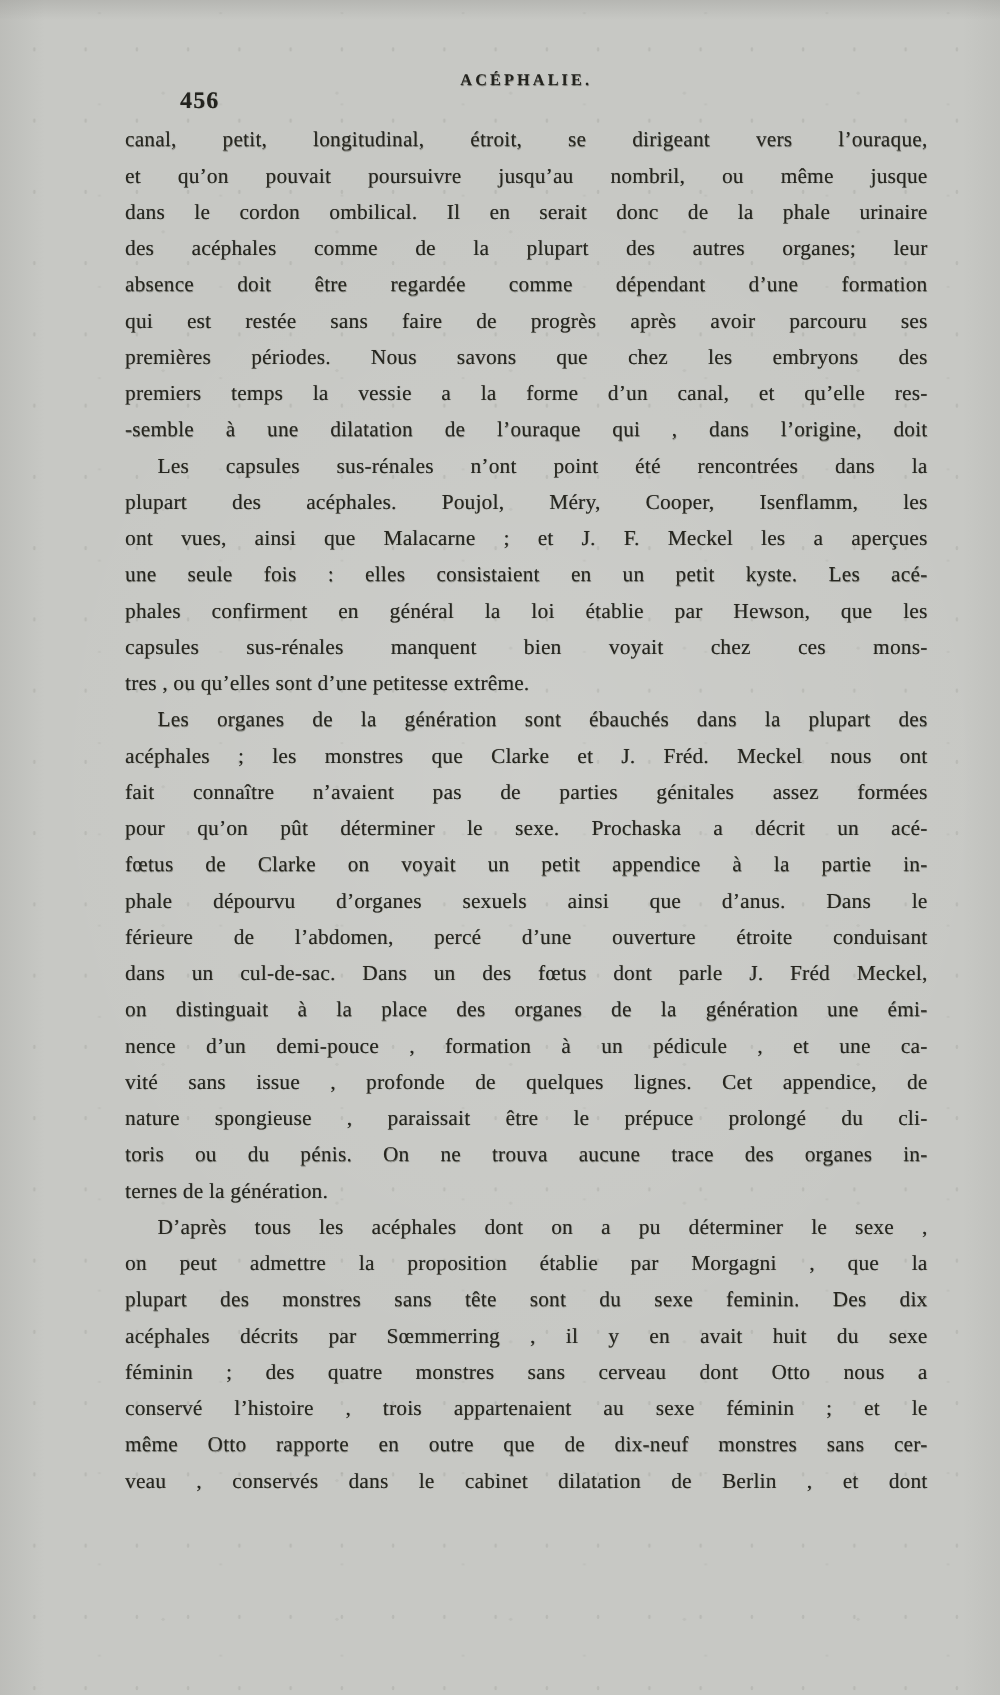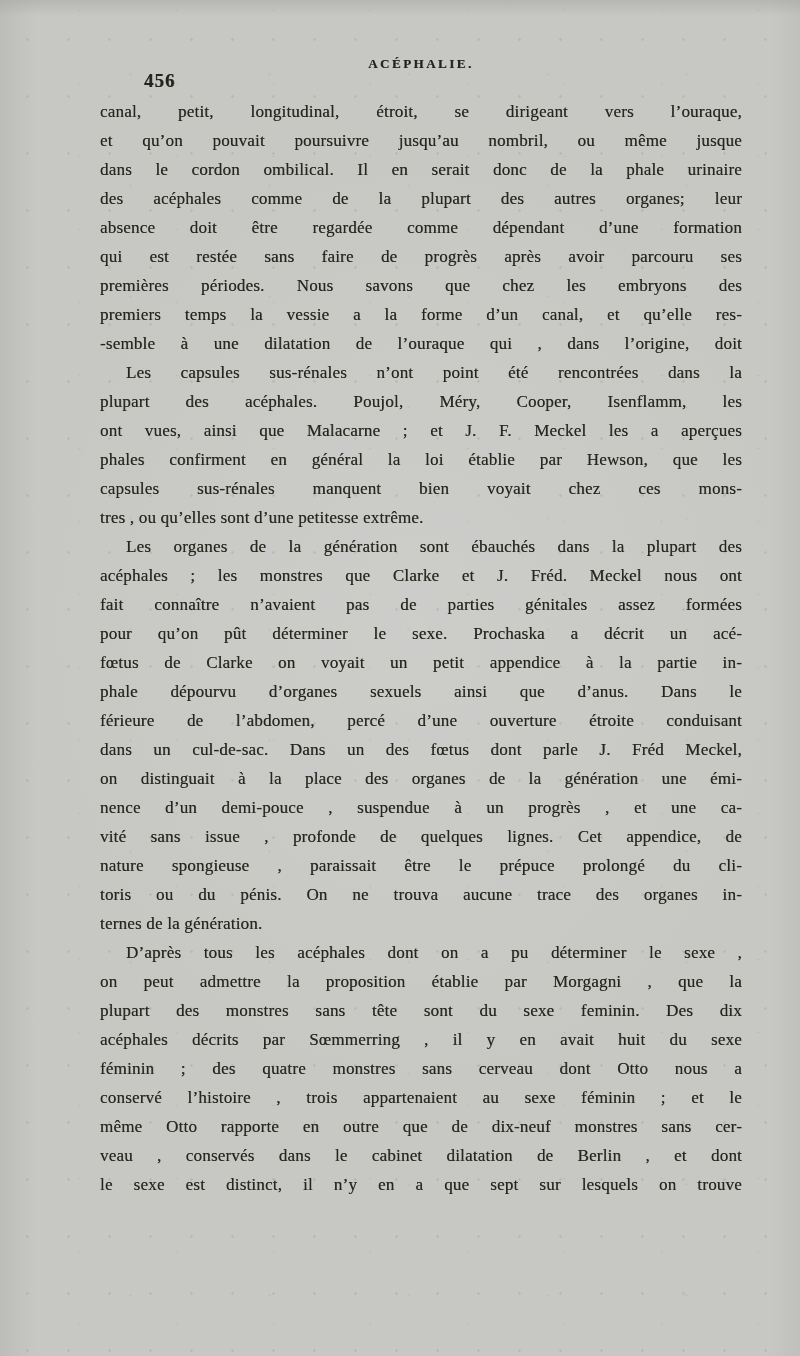--- a/index.html
+++ b/index.html
@@ -99,39 +99,39 @@
     <div class="line">dans le cordon ombilical. Il en serait donc de la phale urinaire</div>
     <div class="line">des acéphales comme de la plupart des autres organes; leur</div>
     <div class="line">absence doit être regardée comme dépendant d’une formation</div>
     <div class="line">qui est restée sans faire de progrès après avoir parcouru ses</div>
     <div class="line">premières périodes. Nous savons que chez les embryons des</div>
     <div class="line">premiers temps la vessie a la forme d’un canal, et qu’elle res-</div>
     <div class="line">-semble à une dilatation de l’ouraque qui , dans l’origine, doit</div>
     <div class="line indent">Les capsules sus-rénales n’ont point été rencontrées dans la</div>
     <div class="line">plupart des acéphales. Poujol, Méry, Cooper, Isenflamm, les</div>
     <div class="line">ont vues, ainsi que Malacarne ; et J. F. Meckel les a aperçues</div>
+    <div class="line">une seule fois : elles consistaient en un petit kyste. Les acé-</div>
     <div class="line">phales confirment en général la loi établie par Hewson, que les</div>
     <div class="line">capsules sus-rénales manquent bien voyait chez ces mons-</div>
     <div class="line para-end">tres , ou qu’elles sont d’une petitesse extrême.</div>
     <div class="line indent">Les organes de la génération sont ébauchés dans la plupart des</div>
     <div class="line">acéphales ; les monstres que Clarke et J. Fréd. Meckel nous ont</div>
     <div class="line">fait connaître n’avaient pas de parties génitales assez formées</div>
     <div class="line">pour qu’on pût déterminer le sexe. Prochaska a décrit un acé-</div>
     <div class="line">fœtus de Clarke on voyait un petit appendice à la partie in-</div>
     <div class="line">phale dépourvu d’organes sexuels ainsi que d’anus. Dans le</div>
     <div class="line">férieure de l’abdomen, percé d’une ouverture étroite conduisant</div>
     <div class="line">dans un cul-de-sac. Dans un des fœtus dont parle J. Fréd Meckel,</div>
     <div class="line">on distinguait à la place des organes de la génération une émi-</div>
-    <div class="line">nence d’un demi-pouce , suspendue à un progrès , et une ca-</div>
+    <div class="line">nence d’un demi-pouce , formation à un pédicule , et une ca-</div>
     <div class="line">vité sans issue , profonde de quelques lignes. Cet appendice, de</div>
     <div class="line">nature spongieuse , paraissait être le prépuce prolongé du cli-</div>
     <div class="line">toris ou du pénis. On ne trouva aucune trace des organes in-</div>
     <div class="line para-end">ternes de la génération.</div>
     <div class="line indent">D’après tous les acéphales dont on a pu déterminer le sexe ,</div>
     <div class="line">on peut admettre la proposition établie par Morgagni , que la</div>
     <div class="line">plupart des monstres sans tête sont du sexe feminin. Des dix</div>
     <div class="line">acéphales décrits par Sœmmerring , il y en avait huit du sexe</div>
     <div class="line">féminin ; des quatre monstres sans cerveau dont Otto nous a</div>
     <div class="line">conservé l’histoire , trois appartenaient au sexe féminin ; et le</div>
     <div class="line">même Otto rapporte en outre que de dix-neuf monstres sans cer-</div>
     <div class="line">veau , conservés dans le cabinet dilatation de Berlin , et dont</div>
-    <div class="line">le sexe est distinct, il n’y en a que sept sur lesquels on trouve</div>
   </div>
 
 </body></html>

